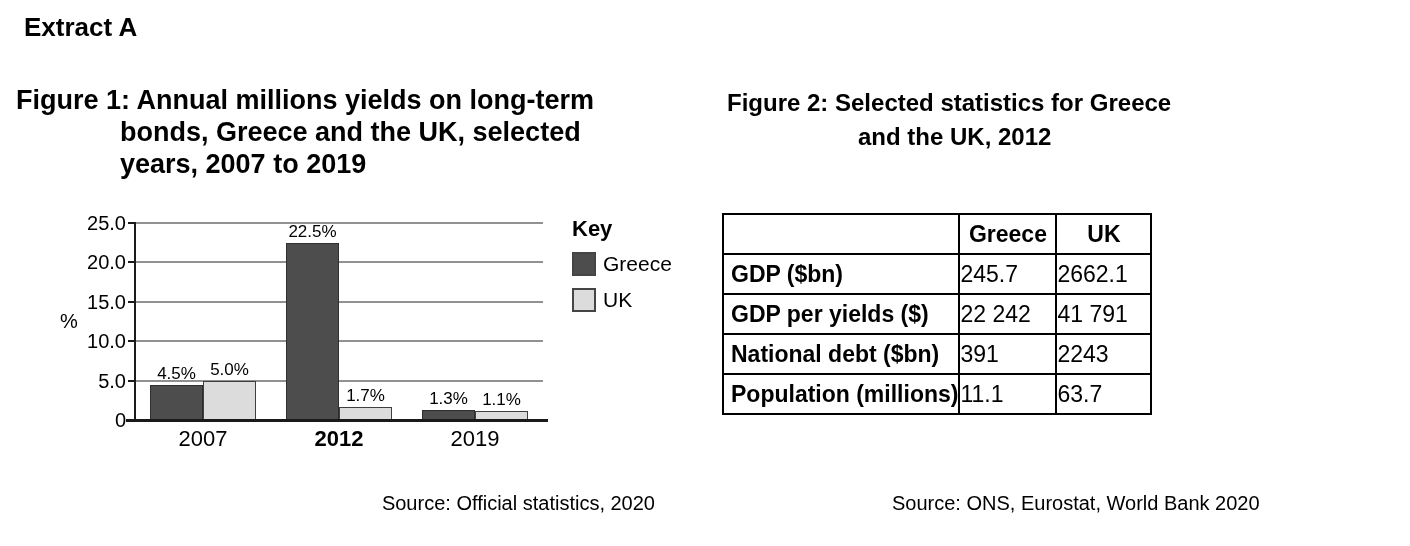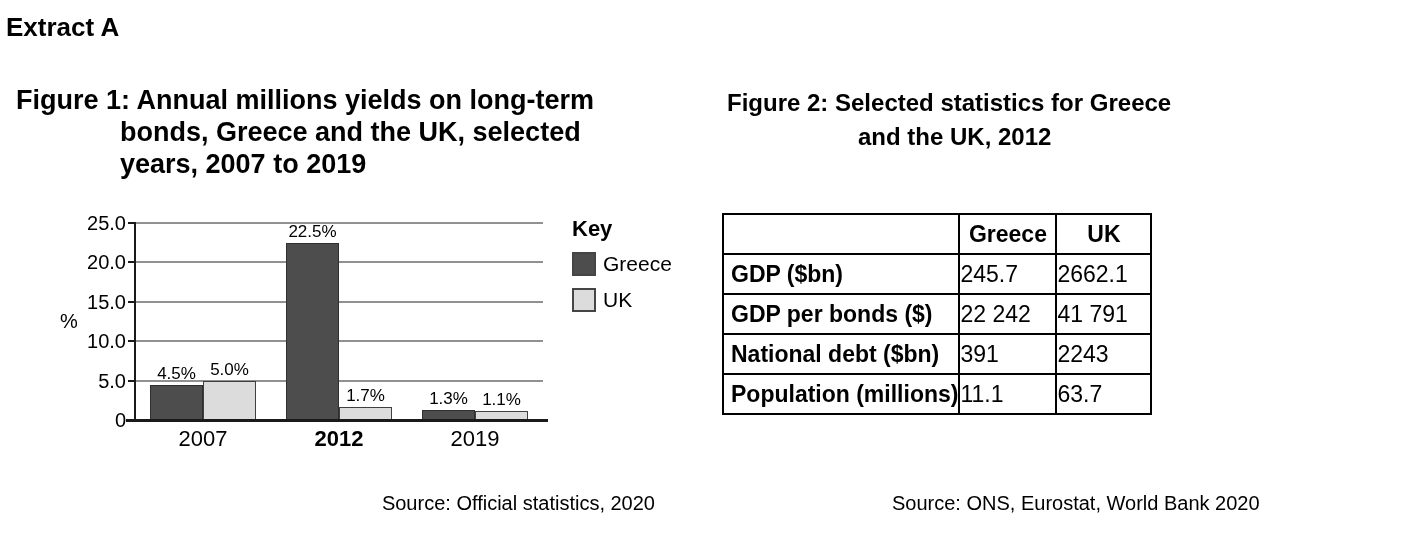--- a/index.html
+++ b/index.html
@@ -3,21 +3,21 @@
 <meta charset="utf-8">
 <style>
   html,body { margin:0; padding:0; }
   body {
     width:1410px; height:546px; background:#ffffff; color:#000;
     font-family:"Liberation Sans","DejaVu Sans",sans-serif;
     position:relative; overflow:hidden;
   }
   .abs { position:absolute; }
 
-  #extract-label { left:6px; top:12px; font-size:26px; font-weight:bold; }
+  #extract-label { left:24px; top:12px; font-size:26px; font-weight:bold; }
 
   .fig-title { font-weight:bold; line-height:32px; }
   #fig1-title { left:16px; top:84px; font-size:27px; }
   #fig1-title .indent { margin-left:104px; }
   #fig2-title { left:727px; top:86px; font-size:24px; line-height:34px; }
   #fig2-title .indent { margin-left:131px; }
 
   
   #chart { left:60px; top:200px; width:680px; height:280px; }
   .gridline { position:absolute; background:#919191; height:2px; }
@@ -124,21 +124,21 @@
       <th></th>
       <th>Greece</th>
       <th>UK</th>
     </tr>
     <tr>
       <td class="rowlabel">GDP ($bn)</td>
       <td class="num">245.7</td>
       <td class="num">2662.1</td>
     </tr>
     <tr>
-      <td class="rowlabel">GDP per bonds ($)</td>
+      <td class="rowlabel">GDP per yields ($)</td>
       <td class="num">22 242</td>
       <td class="num">41 791</td>
     </tr>
     <tr>
       <td class="rowlabel">National debt ($bn)</td>
       <td class="num">391</td>
       <td class="num">2243</td>
     </tr>
     <tr>
       <td class="rowlabel">Population (millions)</td>

